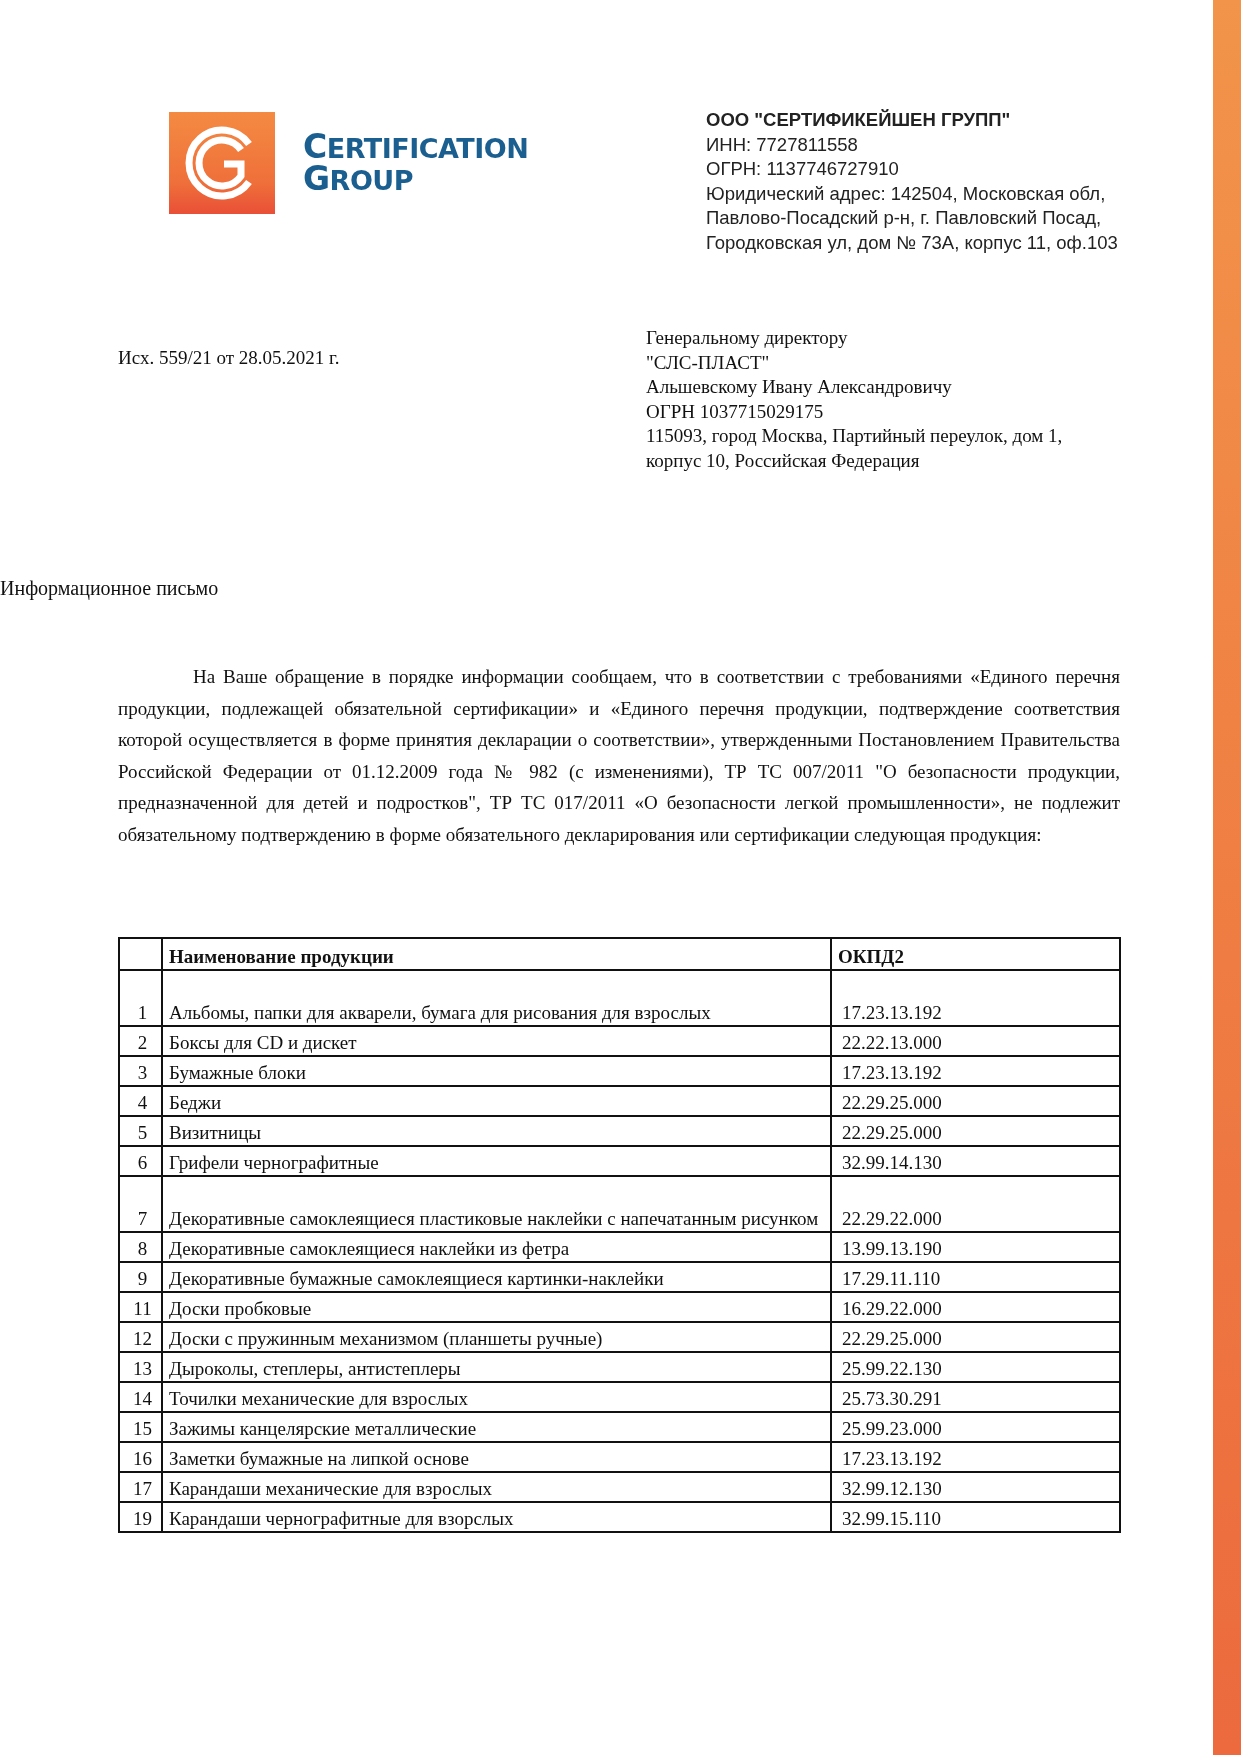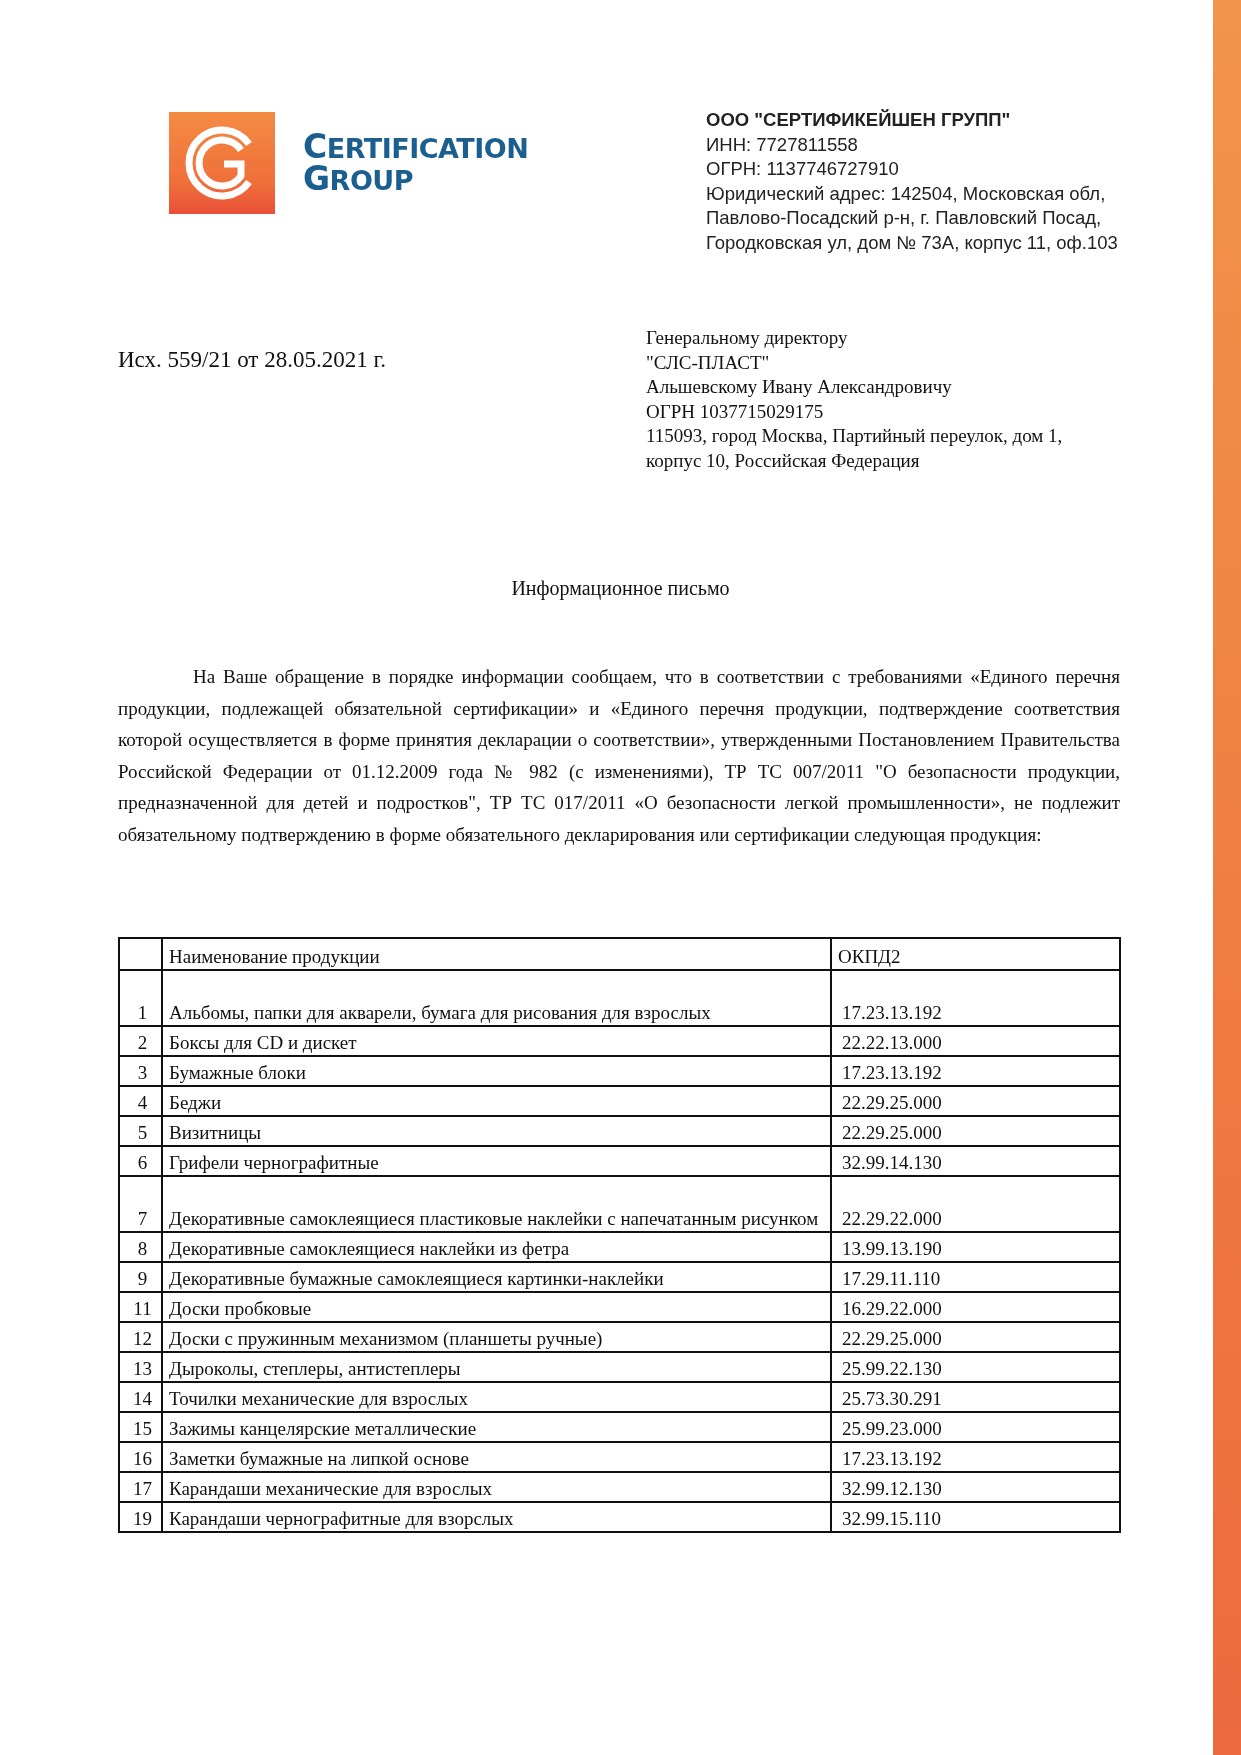--- a/index.html
+++ b/index.html
@@ -23,42 +23,42 @@
     font-family: "DejaVu Sans", sans-serif; font-weight: bold;
     color: #1a5f8f; font-size: 27px; line-height: 30px; letter-spacing: -0.5px;
   }
   .logo-text .big { font-size: 33px; }
   .company {
     position: absolute; left: 706px; top: 108px;
     font-family: "Liberation Sans", sans-serif; font-size: 18.5px; line-height: 24.5px; color: #222;
   }
   .company .name { font-weight: bold; }
   .outgoing {
-    position: absolute; left: 118px; top: 347px; font-size: 23px;
+    position: absolute; left: 118px; top: 347px; font-size: 19px;
   }
   .recipient {
     position: absolute; left: 646px; top: 326px; font-size: 19px; line-height: 24.6px;
   }
   .doc-title {
-    position: absolute; left: 0; width: 1241px; top: 577px; text-align: center; font-size: 20px;
+    position: absolute; left: 0; width: 1241px; top: 577px; text-align: left; font-size: 20px;
   }
   .body-text {
     position: absolute; left: 118px; top: 661px; width: 1002px;
     font-size: 19px; line-height: 31.6px; text-align: justify;
     text-indent: 75px;
   }
   table.products {
     position: absolute; left: 118px; top: 937px; width: 1003px;
     border-collapse: collapse; font-size: 19px;
   }
   table.products td, table.products th {
     border: 2px solid #111; padding: 0 6px; vertical-align: bottom;
     height: 28px; line-height: 24px; font-weight: normal; text-align: left;
   }
-  table.products th { font-weight: normal; height: 30px; }
+  table.products th { font-weight: bold; height: 30px; }
   table.products td.num { width: 33px; text-align: center; padding: 0 2px 0 6px; }
   table.products td.name { width: 655px; text-align: justify; }
   table.products td.name.two { height: 54px; }
   table.products td.code { padding-left: 10px; font-family: Liberation Serif, serif; }
 </style>
 </head>
 <body>
 
 <div class="side-bar"></div>
 

